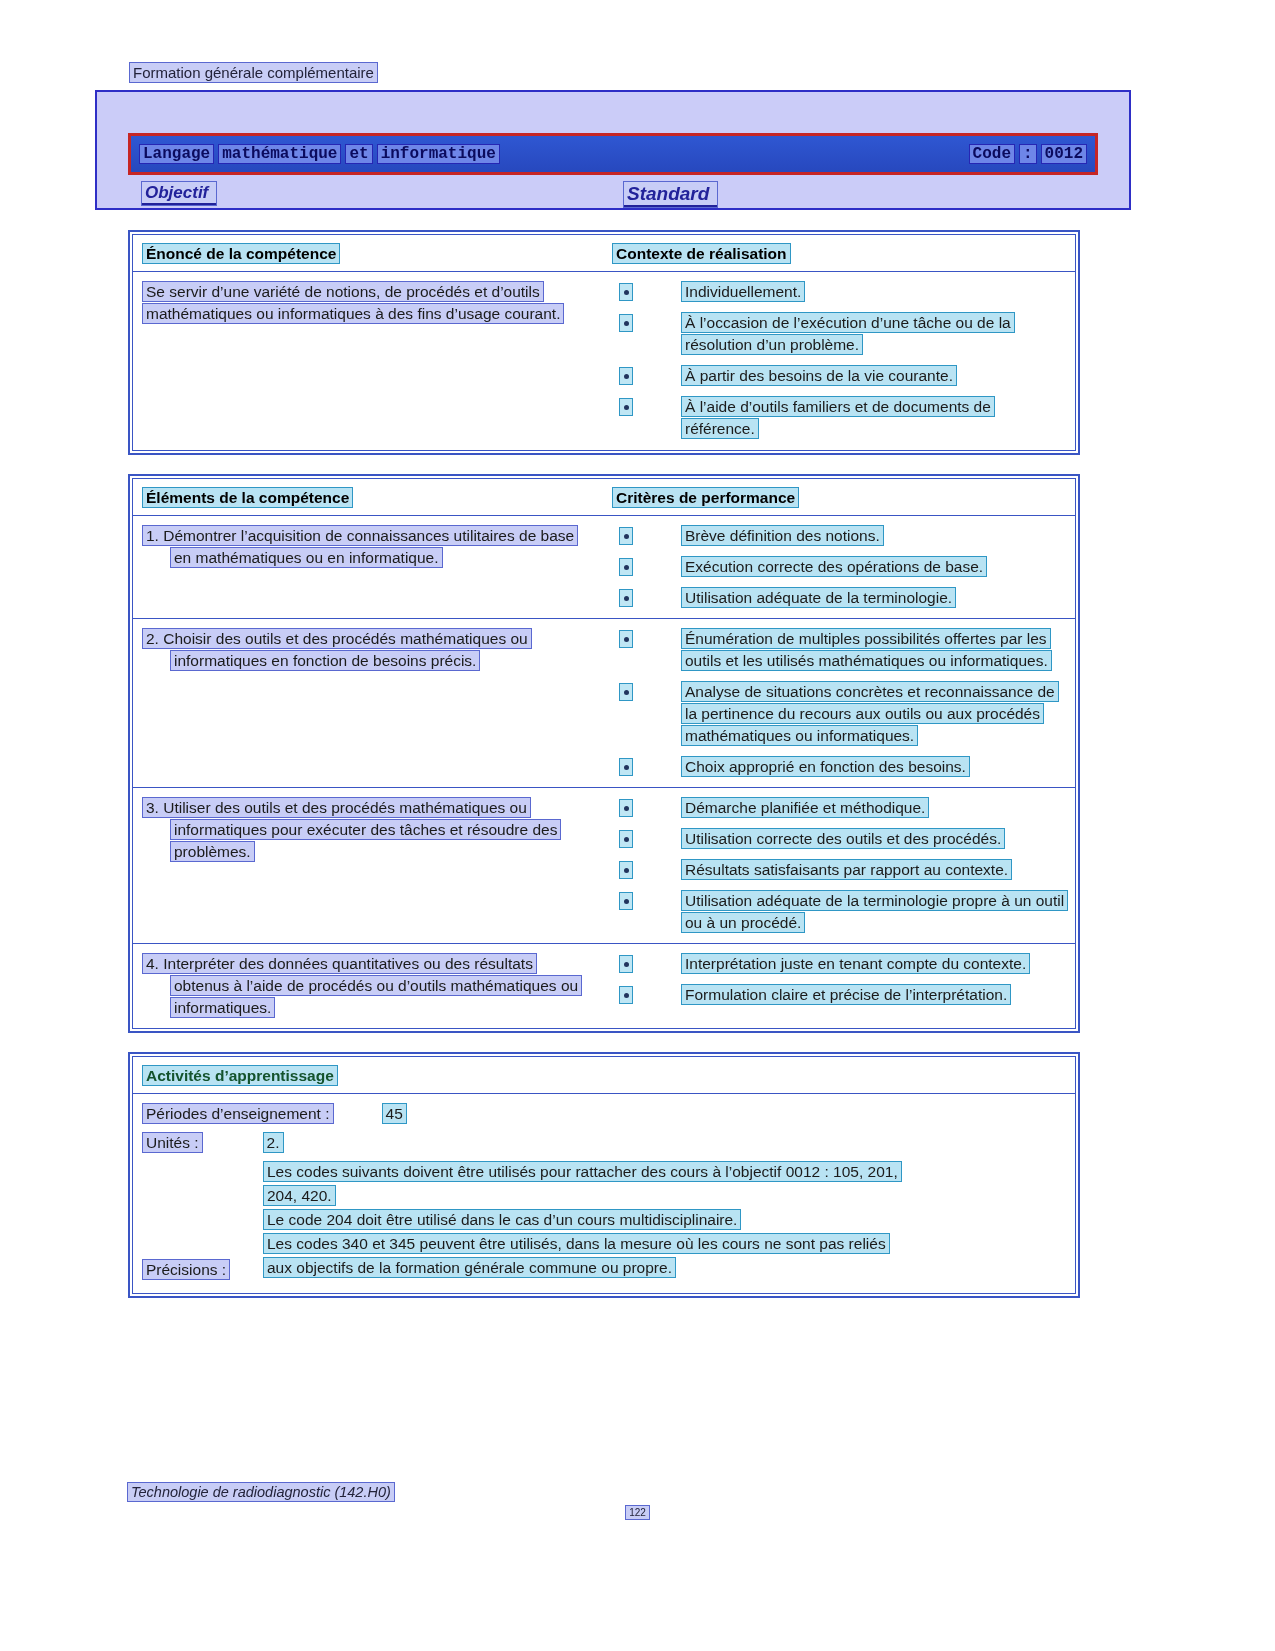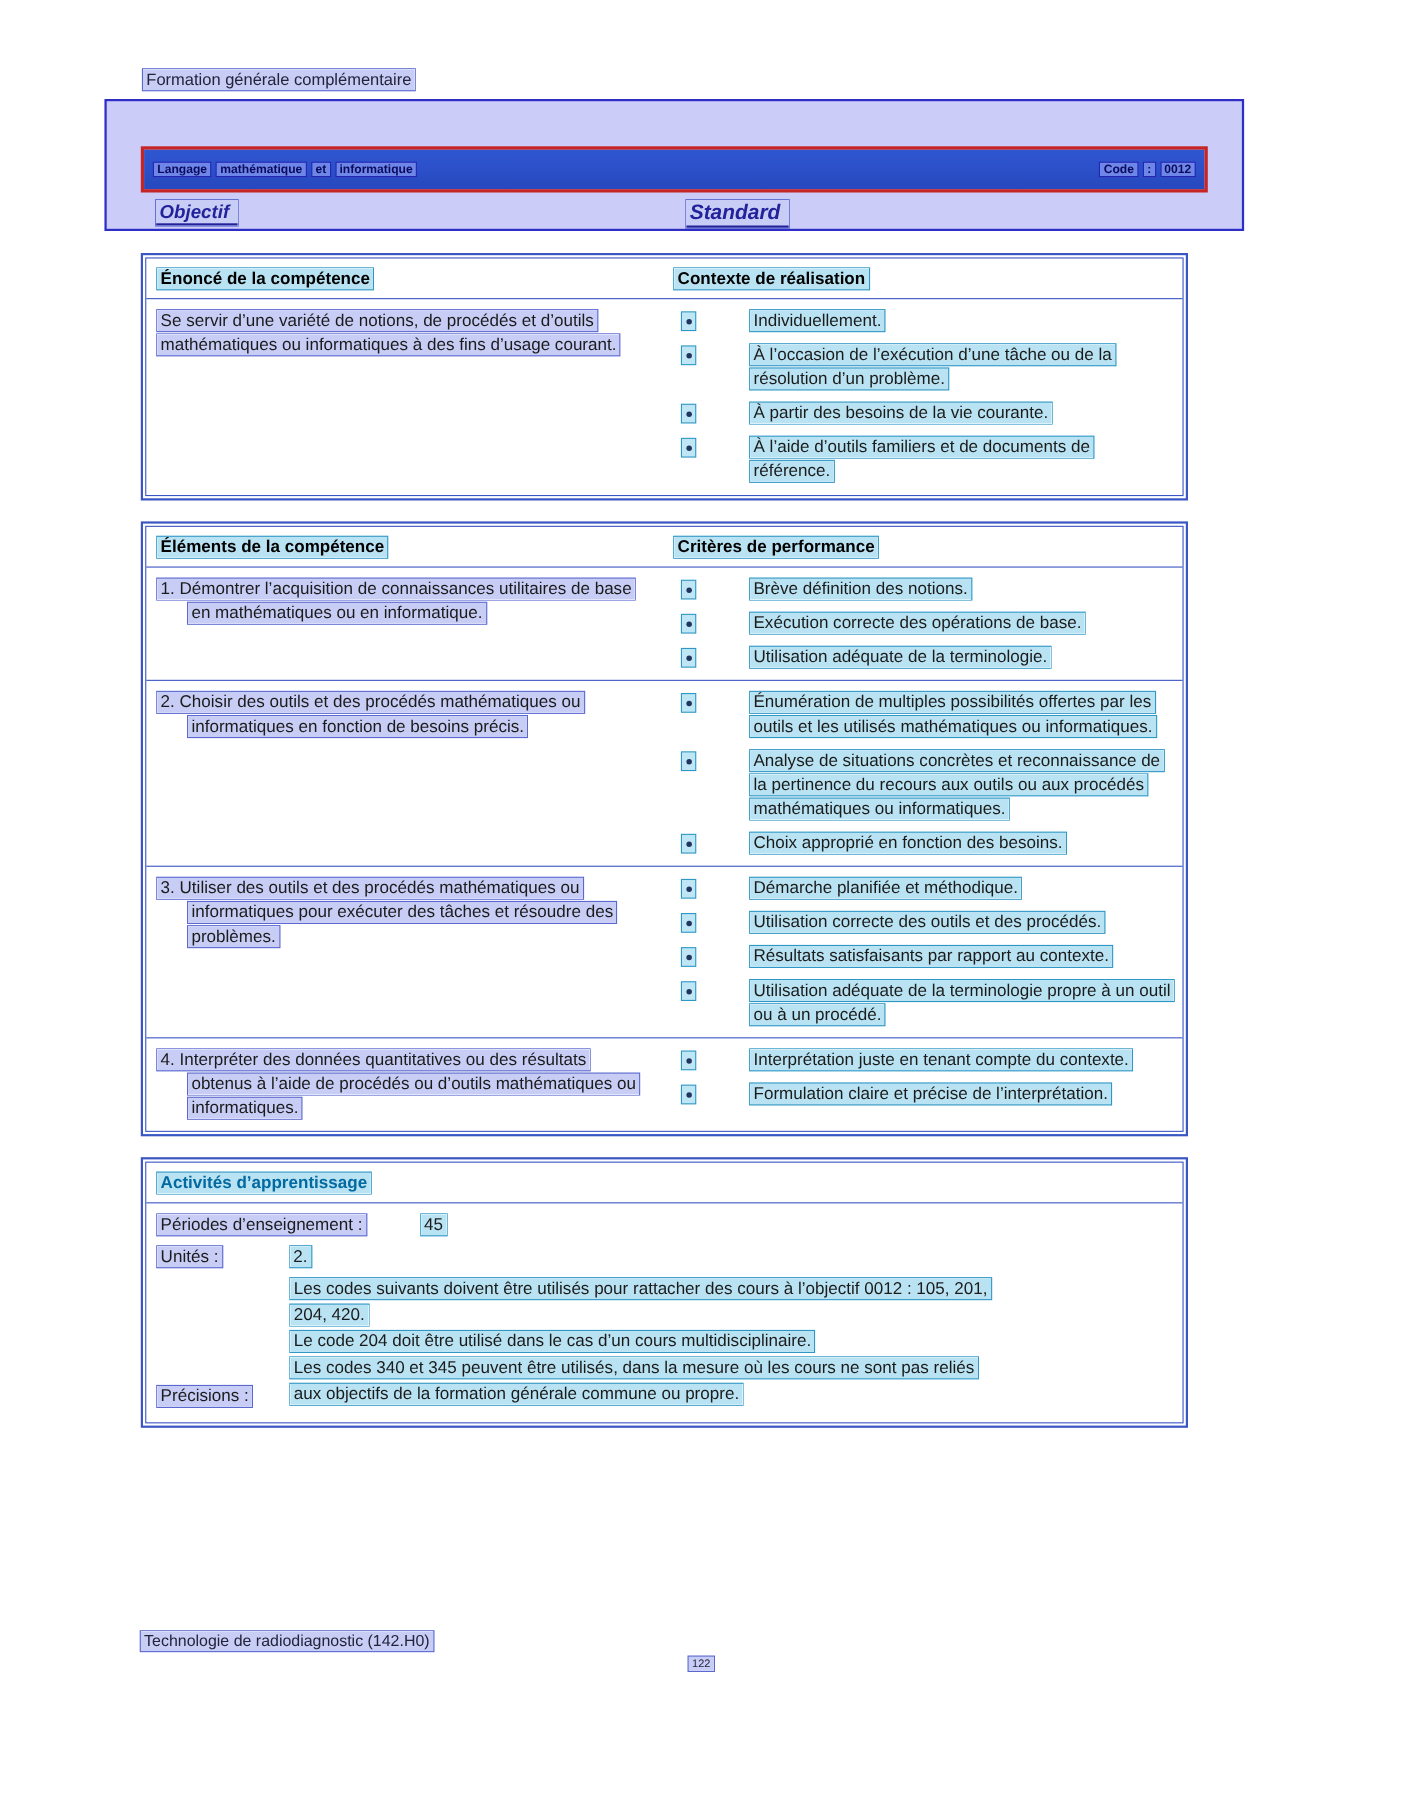--- a/index.html
+++ b/index.html
@@ -6,21 +6,21 @@
   body{background:#ffffff;font-family:"Liberation Sans",sans-serif;}
   .page{position:relative;width:1275px;height:1651px;background:#ffffff;color:#1b1b1b;font-size:15.5px;overflow:hidden;}
 
   
   .hl{background:#c8cdf6;box-shadow:0 0 0 1px #5a68d0;-webkit-box-decoration-break:clone;box-decoration-break:clone;padding:1px 3px;}
   .hlc{background:#b9e3f3;box-shadow:0 0 0 1px #2f97c5;-webkit-box-decoration-break:clone;box-decoration-break:clone;padding:1px 3px;}
 
   .top-label{position:absolute;left:130px;top:64px;font-size:15px;color:#23233a;}
 
   .header-box{position:absolute;left:95px;top:90px;width:1032px;height:116px;background:#cbccf8;border:2px solid #2e2ec6;}
-  .title-bar{margin:41px 31px 0;height:36px;background:linear-gradient(#2f57d2,#2748be);border:3px solid #c62525;display:flex;align-items:center;justify-content:space-between;padding:0 6px;font-weight:bold;font-size:11px;color:#0b0b5e;}
+  .title-bar{margin:41px 31px 0;height:36px;background:linear-gradient(#2f57d2,#2748be);border:3px solid #c62525;display:flex;align-items:center;justify-content:space-between;padding:0 6px;font-weight:bold;font-size:16px;color:#0b0b5e;font-family:Liberation Mono, monospace;}
   .w{display:inline-block;margin:0 3px;padding:0 3px;background:#6e86e8;box-shadow:0 0 0 1px #2626b4;}
   .obj-label{position:absolute;left:45px;top:91px;font-size:17px;font-weight:bold;font-style:italic;color:#22229a;}
   .std-label{position:absolute;left:527px;top:91px;font-size:19px;font-weight:bold;font-style:italic;color:#22229a;}
   .obj-label .hl,.std-label .hl{border-bottom:2px solid #22229a;padding-right:8px;}
 
   .content{position:absolute;left:128px;top:230px;width:952px;}
   .tbl{border:2px solid #3a55c4;margin-bottom:19px;background:#fff;}
   .tbl-inner{border:1px solid #3a55c4;margin:2px;}
   .thead{display:grid;grid-template-columns:470px 1fr;padding:7px 10px 6px;border-bottom:1px solid #3a55c4;font-weight:bold;color:#000;line-height:23px;}
   .trow{display:grid;grid-template-columns:470px 1fr;padding:9px 10px;line-height:22px;}
@@ -29,31 +29,31 @@
   .cell-r{padding-left:2px;}
   .t1row{min-height:160px;}
   .numitem{padding-left:28px;text-indent:-28px;}
 
   .bli{display:flex;align-items:flex-start;margin-bottom:9px;}
   .bli:last-child{margin-bottom:0;}
   .bdot{flex:0 0 auto;width:12px;height:16px;margin:3px 17px 0 5px;background:#bfe6f4;box-shadow:0 0 0 1px #2f97c5;display:flex;align-items:center;justify-content:center;}
   .bdot::after{content:"";width:5px;height:5px;border-radius:50%;background:#22355e;}
   .btext{flex:1;padding-left:33px;}
 
-  .thead-single{padding:7px 10px 6px;border-bottom:1px solid #3a55c4;font-weight:bold;color:#0369a1;line-height:23px;}
+  .thead-single{padding:7px 10px 6px;border-bottom:1px solid #3a55c4;font-weight:bold;color:#14532d;line-height:23px;}
   .t3-body{padding:9px 10px 12px;line-height:22px;}
   .t3-line{margin-bottom:7px;}
   .val-gap{margin-left:50px;}
   .val-gap2{margin-left:62px;}
   .prec{display:flex;align-items:flex-end;}
   .prec-label{flex:0 0 121px;}
   .prec-lines{flex:1;}
   .prec-lines > div{margin-bottom:2px;}
 
-  .footer-program{position:absolute;left:128px;top:1484px;font-size:14.5px;color:#23233a;}
+  .footer-program{position:absolute;left:128px;top:1484px;font-size:14.5px;color:#23233a;font-style:italic;}
   .page-number{position:absolute;left:0;top:1507px;width:100%;text-align:center;font-size:10px;color:#23233a;}
 </style>
 </head>
 <body>
 
 <div class="page">
 
   <div class="top-label">
     <span class="hl">Formation générale complémentaire</span>
   </div>

